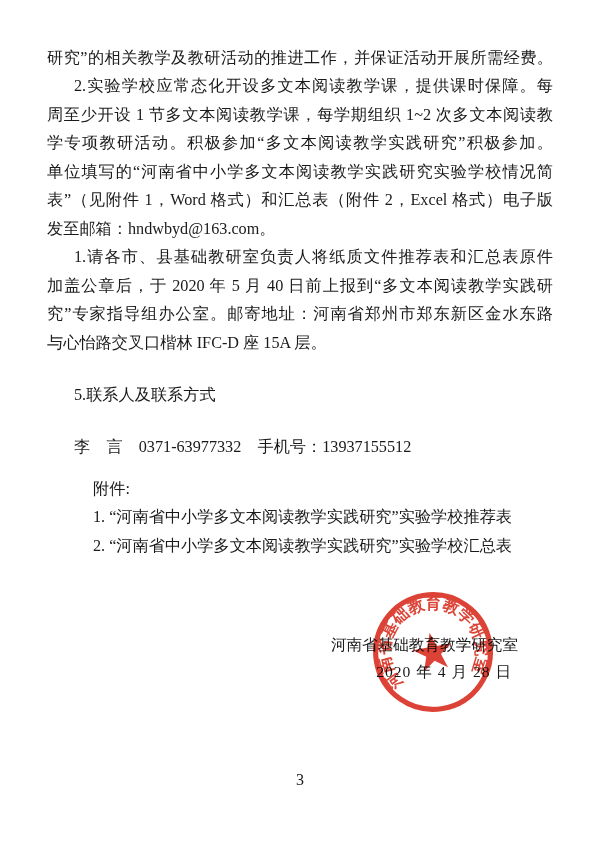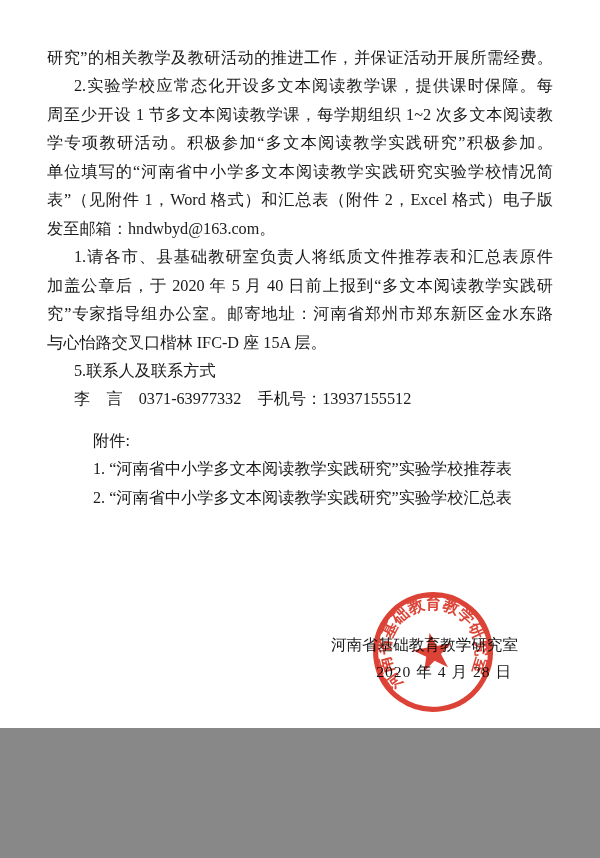--- a/index.html
+++ b/index.html
@@ -1,35 +1,35 @@
 <!DOCTYPE html>
 <html><head>
 <meta charset="utf-8">
 <style>
   html,body{margin:0;padding:0;background:#888;}
   .page{
     position:relative;
-    width:600px;height:728px;
+    width:600px;height:858px;
     background:#ffffff;
     overflow:hidden;
     font-family:"Liberation Serif","DejaVu Serif",serif;
     color:#1a1a1a;
   }
   .doc{
     padding:44px 47px 0 47px;
     font-size:16.2px;
     line-height:28.45px;
     font-weight:500;
   }
   .line{min-height:28.45px;}
   .line-full{text-align:justify;text-align-last:justify;}
   .line-start{text-align:justify;text-align-last:justify;text-indent:27px;}
   .line-end{text-align:left;}
   .line-plain{text-align:left;}
-  .indent-sm{text-indent:27px;}
+  .indent-sm{text-indent:27px;margin-top:24px;}
   .indent-md{text-indent:46px;}
   .attach-gap{margin-top:13px;}
   .signature{
     position:absolute;top:631px;right:82px;
     font-size:15.6px;line-height:27px;
     text-align:right;white-space:nowrap;
   }
   .sig-date{
     position:absolute;top:658px;right:88px;
     font-size:15.6px;line-height:27px;

